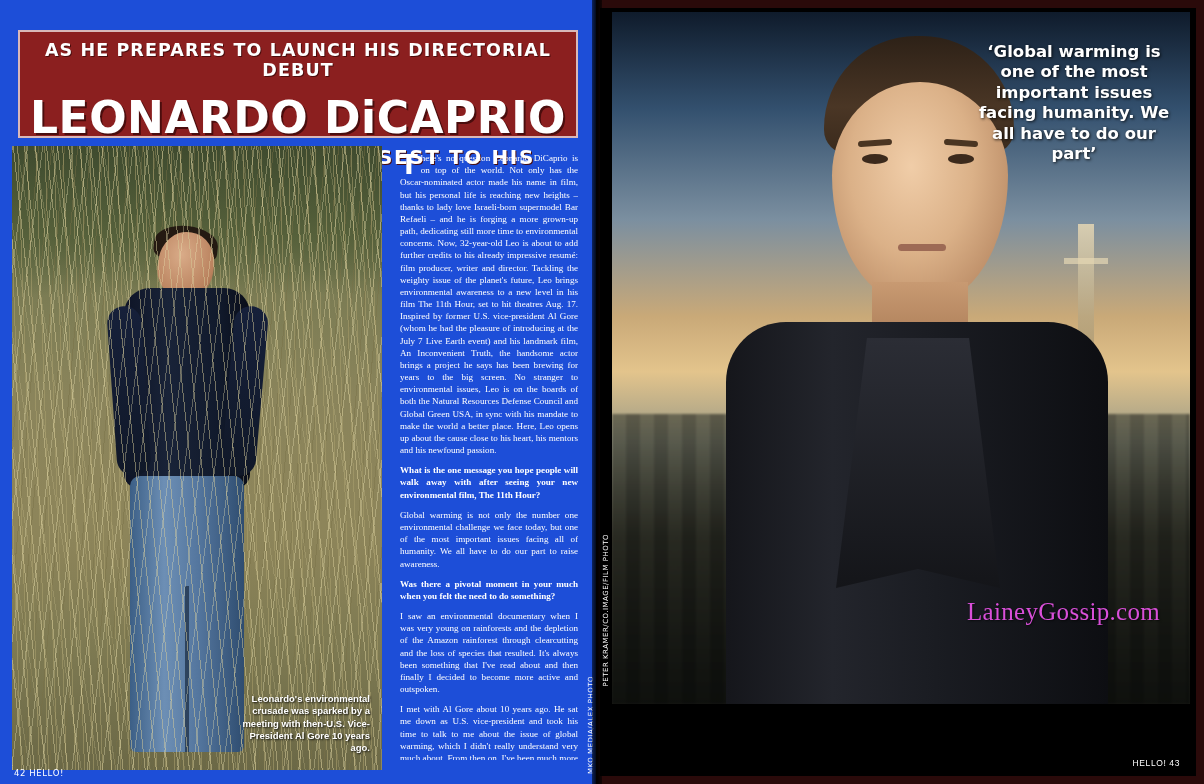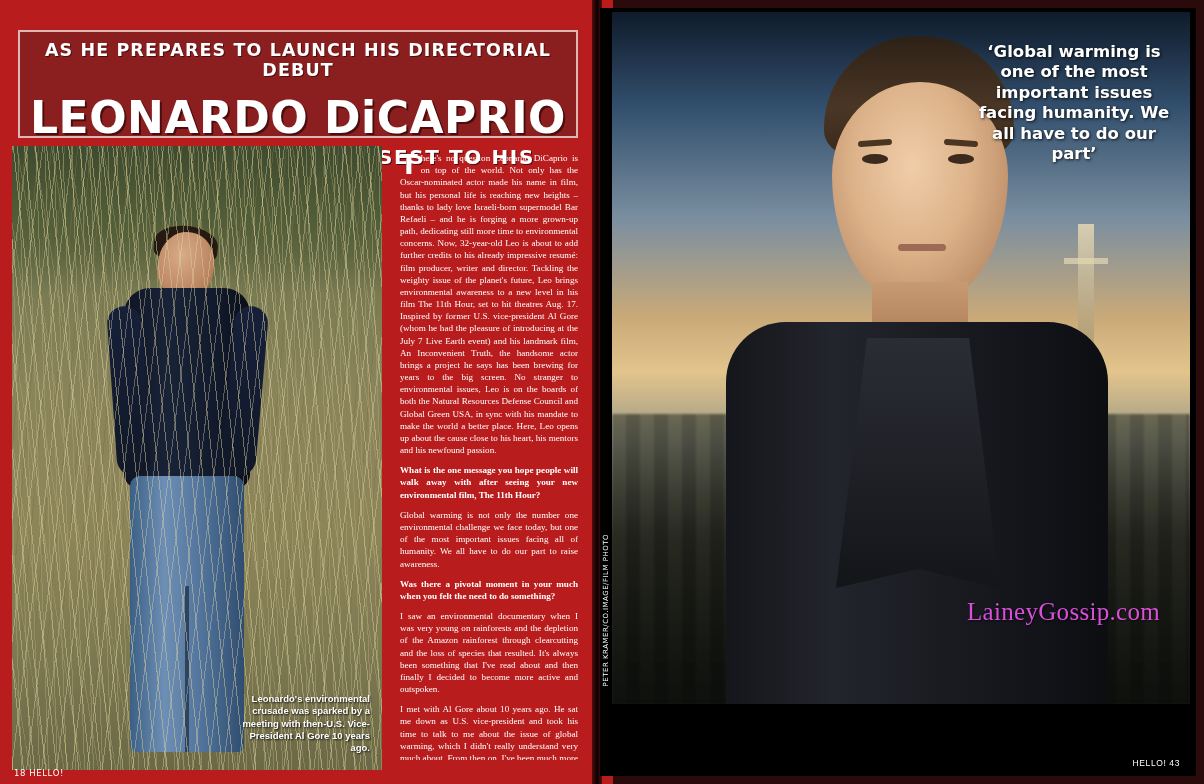--- a/index.html
+++ b/index.html
@@ -18,23 +18,22 @@
     width: 1204px;
     height: 784px;
     background: #2a0a0a;
   }
 
   
   .page-left {
     position: absolute;
     left: 0; top: 0;
     width: 596px; height: 784px;
-    background: #b91c1c;
-    overflow: hidden;
-    padding-left: 17px;
+    background: #1d4ed8;
+    overflow: hidden;
   }
   .headline-box {
     position: absolute;
     left: 18px; top: 30px;
     width: 560px; height: 108px;
     background: #8b1f1f;
     border: 2px solid #d9b8b8;
     box-sizing: border-box;
     text-align: center;
     color: #ffffff;
@@ -387,21 +386,21 @@
         <div class="fig-shirt"></div>
         <div class="fig-arm-l"></div>
         <div class="fig-arm-r"></div>
         <div class="fig-jeans"></div>
       </div>
       <div class="fg-weeds"></div>
       <div class="caption-box">Leonardo's environmental crusade was sparked by a meeting with then-U.S. Vice-President Al Gore 10 years ago.</div>
     </div>
 
     <div class="credit-left">MKO MEDIA/ALEX PHOTO</div>
-    <div class="folio-left">18   HELLO!</div>
+    <div class="folio-left">42   HELLO!</div>
 
     <div class="article">
       <p><span class="dropcap">T</span><span>here's no question Leonardo DiCaprio is on top of the world. Not only has the Oscar-nominated actor made his name in film, but his personal life is reaching new heights – thanks to lady love Israeli-born supermodel Bar Refaeli – and he is forging a more grown-up path, dedicating still more time to environmental concerns. Now, 32-year-old Leo is about to add further credits to his already impressive resumé: film producer, writer and director. Tackling the weighty issue of the planet's future, Leo brings environmental awareness to a new level in his film The 11th Hour, set to hit theatres Aug. 17. Inspired by former U.S. vice-president Al Gore (whom he had the pleasure of introducing at the July 7 Live Earth event) and his landmark film, An Inconvenient Truth, the handsome actor brings a project he says has been brewing for years to the big screen. No stranger to environmental issues, Leo is on the boards of both the Natural Resources Defense Council and Global Green USA, in sync with his mandate to make the world a better place. Here, Leo opens up about the cause close to his heart, his mentors and his newfound passion.</span></p>
       <p class="q">What is the one message you hope people will walk away with after seeing your new environmental film, The 11th Hour?</p>
       <p>Global warming is not only the number one environmental challenge we face today, but one of the most important issues facing all of humanity. We all have to do our part to raise awareness.</p>
       <p class="q">Was there a pivotal moment in your much when you felt the need to do something?</p>
       <p>I saw an environmental documentary when I was very young on rainforests and the depletion of the Amazon rainforest through clearcutting and the loss of species that resulted. It's always been something that I've read about and then finally I decided to become more active and outspoken.</p>
       <p>I met with Al Gore about 10 years ago. He sat me down as U.S. vice-president and took his time to talk to me about the issue of global warming, which I didn't really understand very much about. From then on, I've been much more active in it.</p>
 
     </div>

